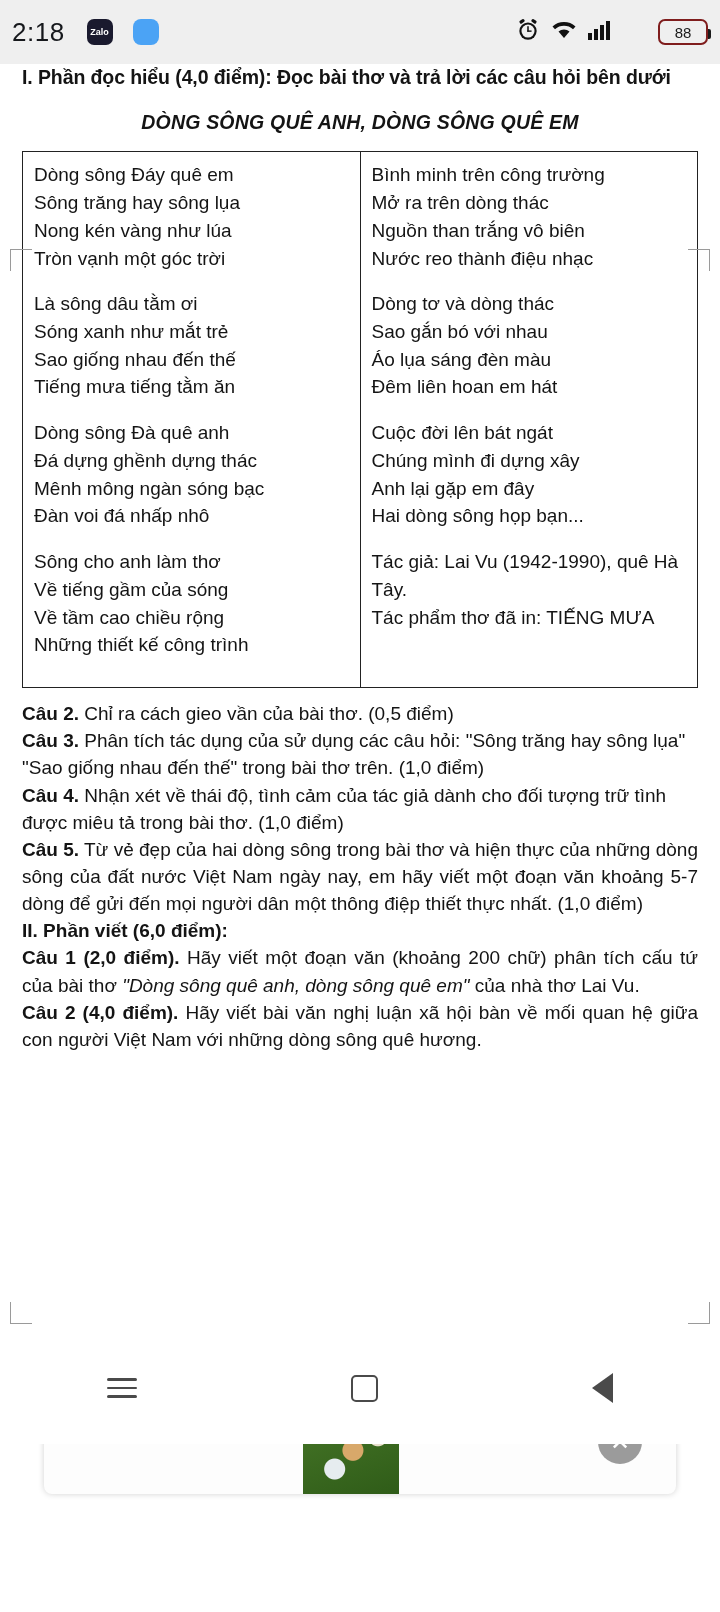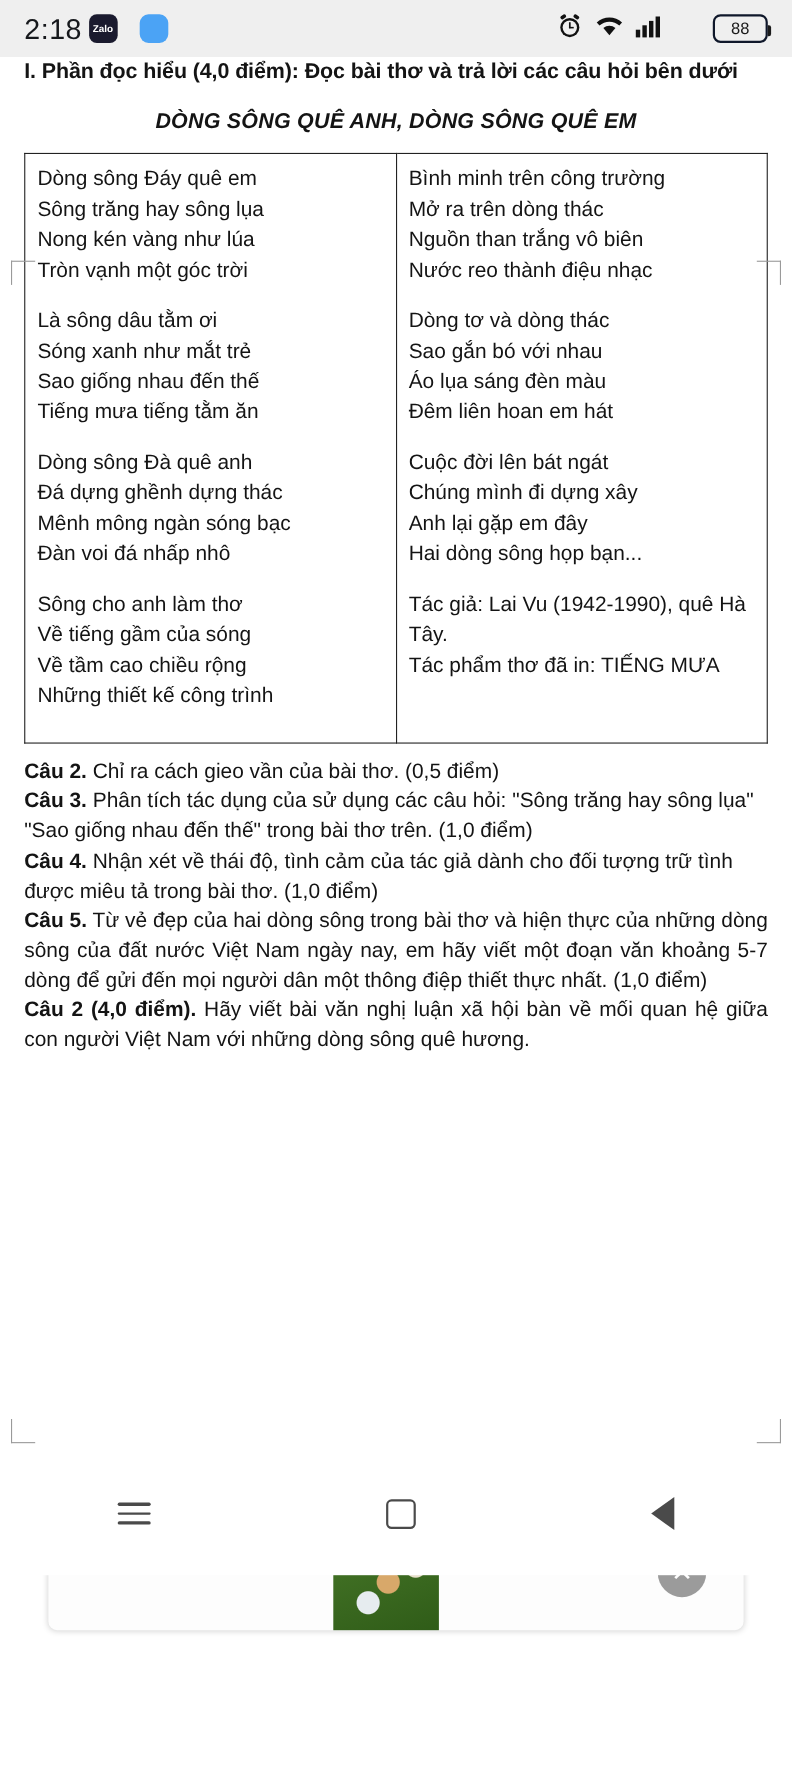--- a/index.html
+++ b/index.html
@@ -6,57 +6,57 @@
   html, body {
     width: 720px;
     height: 1612px;
     background: #ffffff;
     font-family: "Liberation Sans", sans-serif;
     overflow: hidden;
   }
 
   
   .statusbar {
-    height: 52px;
+    height: 64px;
     background: #efefef;
     display: flex;
     align-items: center;
-    padding: 0 22px;
+    padding: 0 12px;
     position: relative;
   }
   .status-clock {
     font-size: 26px;
     color: #16181c;
     font-weight: 400;
     letter-spacing: .5px;
   }
   .status-left-icons {
     display: flex;
     align-items: center;
     gap: 20px;
-    margin-left: 6px;
+    margin-left: 22px;
   }
   .app-badge {
     width: 26px; height: 26px;
     border-radius: 7px;
     display: flex; align-items: center; justify-content: center;
     font-size: 9px; color: #fff; font-weight: bold;
   }
   .app-badge.zalo { background: #1a1a2e; }
   .app-badge.blue { background: #4ba3f5; border-radius: 8px; }
   .status-right {
     margin-left: auto;
     display: flex;
     align-items: center;
     gap: 9px;
   }
   .ic { display: inline-block; }
   .battery {
     width: 50px; height: 26px;
-    border: 2px solid #0f172a;
+    border: 2px solid #7f1d1d;
     border-radius: 7px;
     position: relative;
     display: flex; align-items: center; justify-content: center; margin-left: 36px;
   }
   .battery:after {
     content: "";
     position: absolute;
     right: -5px; top: 8px;
     width: 3px; height: 10px;
     background: #1a1a1a;
@@ -311,21 +311,23 @@
       </tr>
     </tbody>
       </table>
 
     <div class="questions">
       <p><b>Câu 2.</b><span> Chỉ ra cách gieo vần của bài thơ. (0,5 điểm)</span></p>
       <p><b>Câu 3.</b><span> Phân tích tác dụng của sử dụng các câu hỏi: "Sông trăng hay sông lụa" "Sao giống nhau đến thế" trong bài thơ trên. (1,0 điểm)</span></p>
       <p class="q-gap"><b>Câu 4.</b><span> Nhận xét về thái độ, tình cảm của tác giả dành cho đối tượng trữ tình được miêu tả trong bài thơ. (1,0 điểm)</span></p>
       <p class="q-gap just"><b>Câu 5.</b><span> Từ vẻ đẹp của hai dòng sông trong bài thơ và hiện thực của những dòng sông của đất nước Việt Nam ngày nay, em hãy viết một đoạn văn khoảng 5-7 dòng để gửi đến mọi người dân một thông điệp thiết thực nhất. (1,0 điểm)</span></p>
 
-
+      <p><b>II. Phần viết (6,0 điểm):</b></p>
+
+      <p class="just"><b>Câu 1 (2,0 điểm).</b><span> Hãy viết một đoạn văn (khoảng 200 chữ) phân tích cấu tứ của bài thơ </span><i>"Dòng sông quê anh, dòng sông quê em"</i><span> của nhà thơ Lai Vu.</span></p>
       <p class="just"><b>Câu 2 (4,0 điểm).</b><span> Hãy viết bài văn nghị luận xã hội bàn về mối quan hệ giữa con người Việt Nam với những dòng sông quê hương.</span></p>
 
     </div>
   </div>
 
   <div class="ad-bar">
     <div class="ad-img"></div>
     <div class="ad-close">✕</div>
   </div>
 

